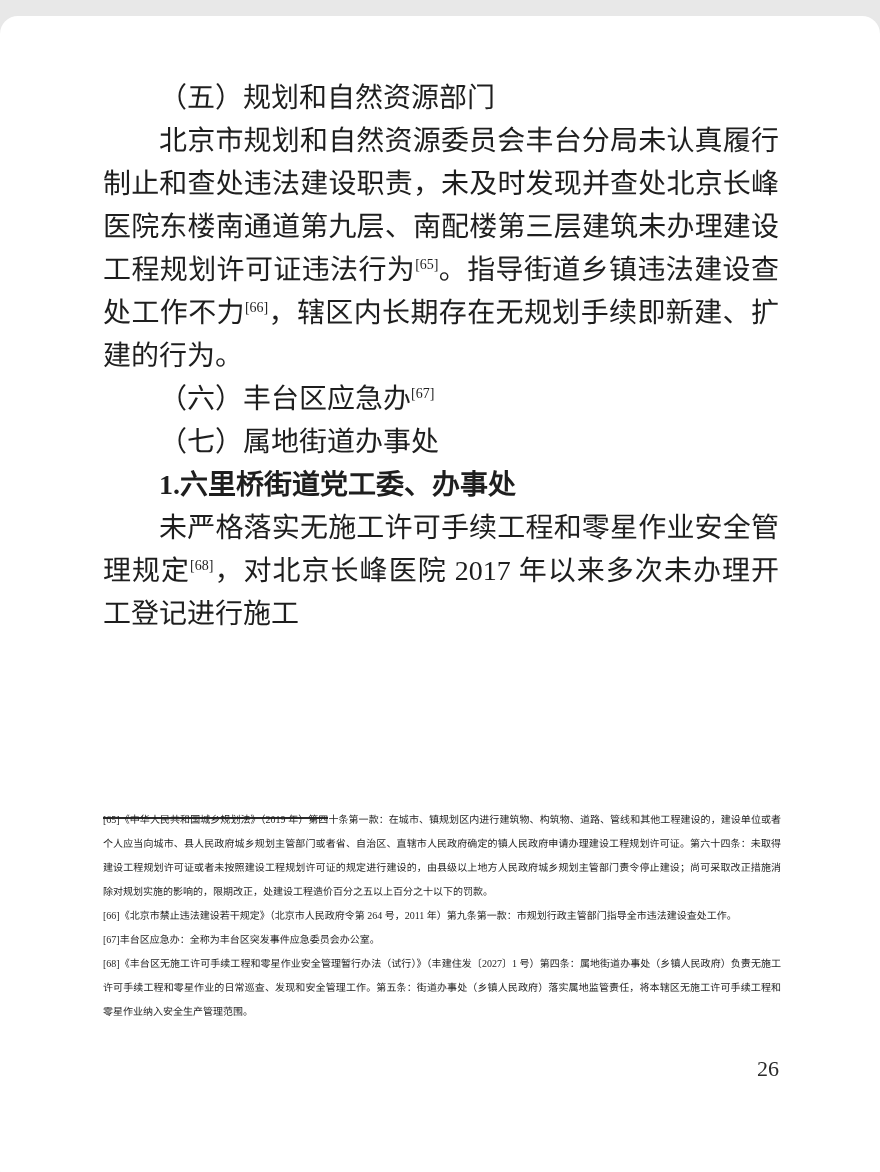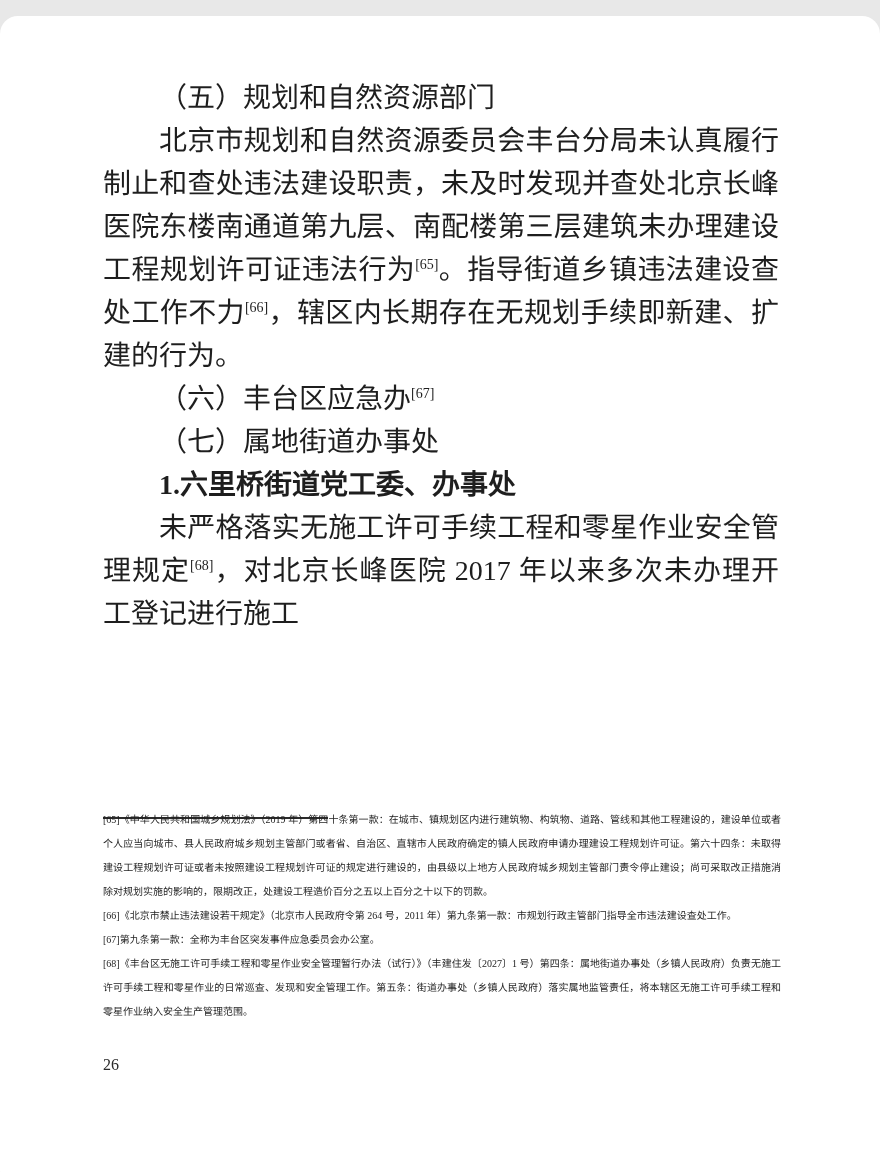--- a/index.html
+++ b/index.html
@@ -63,22 +63,22 @@
   }
   .footnotes p {
     margin: 0;
     word-break: break-all;
   }
   .page-number {
     position: absolute;
     top: 1040px;
     left: 103px;
     width: 676px;
-    text-align: left;
-    font-size: 16px;
+    text-align: right;
+    font-size: 22px;
     color: #2a2a2a;
   }
 </style>
 </head>
 <body>
 
 <div class="page">
 
   <div class="main">
 
@@ -98,21 +98,21 @@
   </div>
 
   <div class="fn-sep"></div>
 
   <div class="footnotes">
 
     <p class="fn"><span class="fn-marker">[65]</span><span>《中华人民共和国城乡规划法》（2019 年）第四十条第一款：在城市、镇规划区内进行建筑物、构筑物、道路、管线和其他工程建设的，建设单位或者个人应当向城市、县人民政府城乡规划主管部门或者省、自治区、直辖市人民政府确定的镇人民政府申请办理建设工程规划许可证。第六十四条：未取得建设工程规划许可证或者未按照建设工程规划许可证的规定进行建设的，由县级以上地方人民政府城乡规划主管部门责令停止建设；尚可采取改正措施消除对规划实施的影响的，限期改正，处建设工程造价百分之五以上百分之十以下的罚款。</span></p>
 
     <p class="fn"><span class="fn-marker">[66]</span><span>《北京市禁止违法建设若干规定》（北京市人民政府令第 264 号，2011 年）第九条第一款：市规划行政主管部门指导全市违法建设查处工作。</span></p>
 
-    <p class="fn"><span class="fn-marker">[67]</span><span>第九条第一款：全称为丰台区突发事件应急委员会办公室。</span></p>
+    <p class="fn"><span class="fn-marker">[67]</span><span>丰台区应急办：全称为丰台区突发事件应急委员会办公室。</span></p>
 
     <p class="fn"><span class="fn-marker">[68]</span><span>《丰台区无施工许可手续工程和零星作业安全管理暂行办法（试行）》（丰建住发〔2027〕1 号）第四条：属地街道办事处（乡镇人民政府）负责无施工许可手续工程和零星作业的日常巡查、发现和安全管理工作。第五条：街道办事处（乡镇人民政府）落实属地监管责任，将本辖区无施工许可手续工程和零星作业纳入安全生产管理范围。</span></p>
 
   </div>
 
   <div class="page-number">26</div>
 
 </div>
 
 </body></html>

